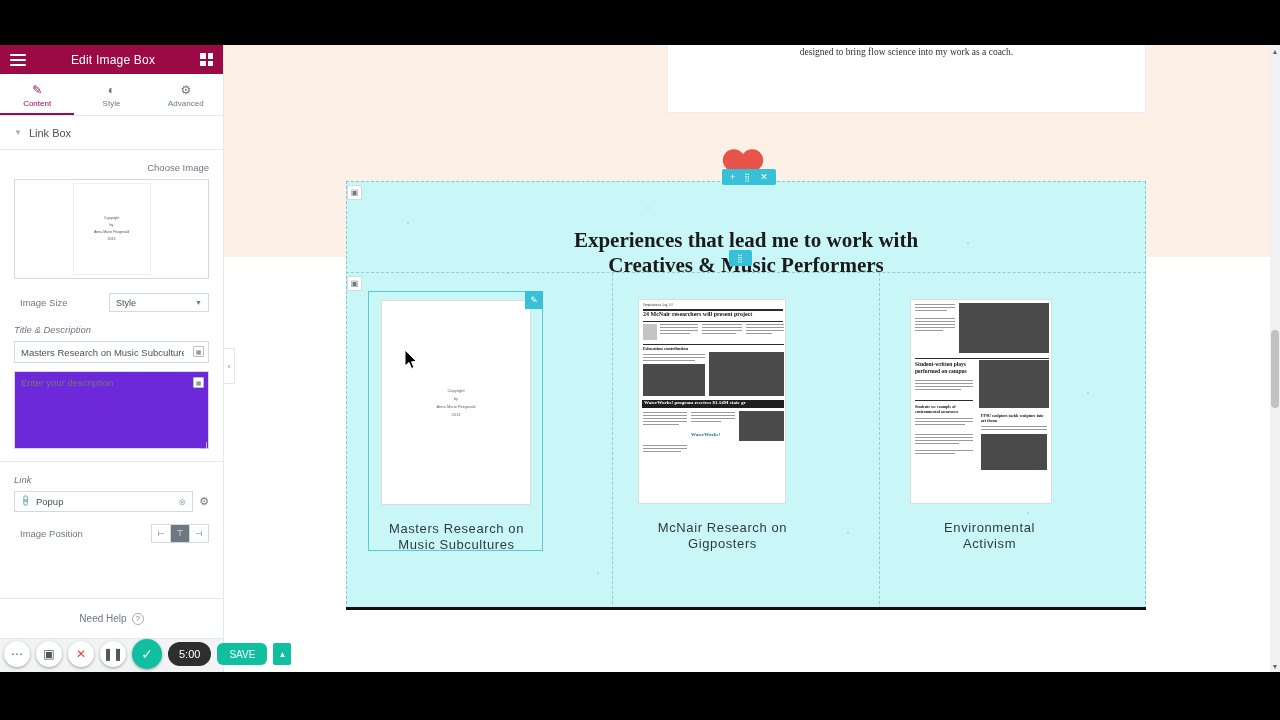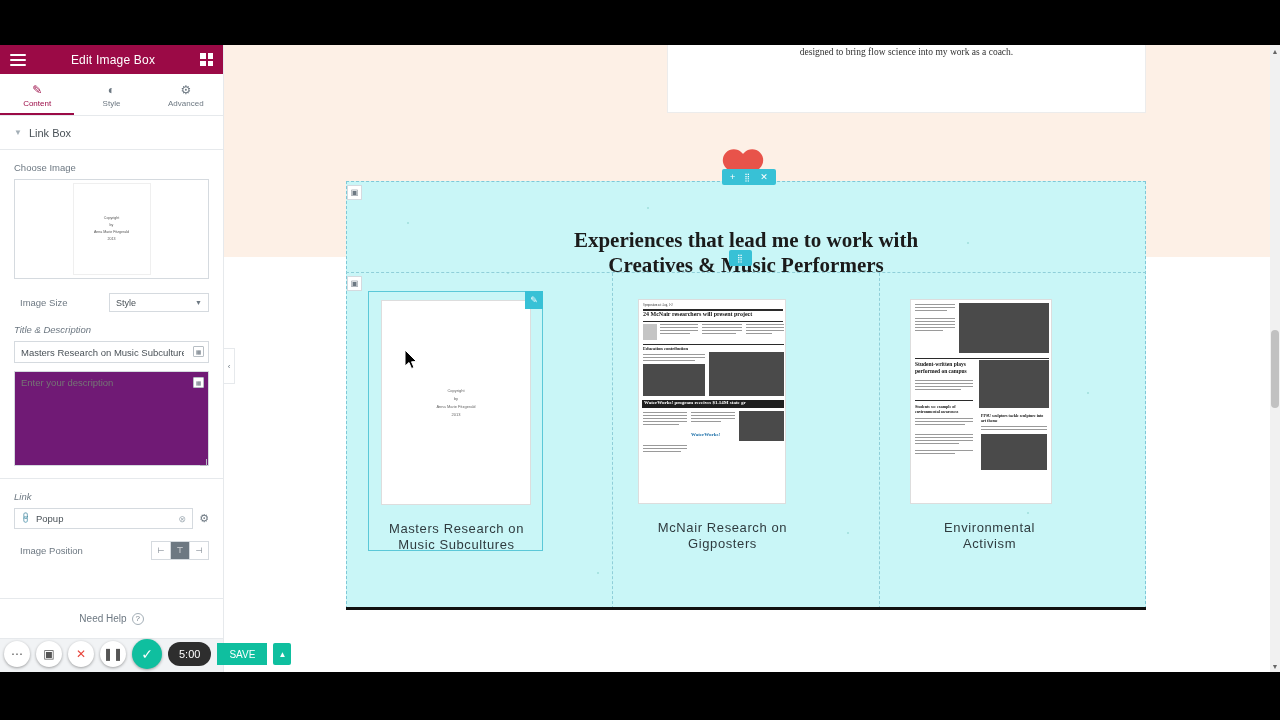--- a/index.html
+++ b/index.html
@@ -43,21 +43,21 @@
   .panel-tab .ti { font-size: 12px; line-height: 12px; }
 
   .section-head {
     height: 34px; display: flex; align-items: center; gap: 7px;
     padding: 0 14px; border-bottom: 1px solid #e6e9ec;
     font-size: 11px; color: #495157; font-weight: 500;
   }
   .caret { font-size: 8px; color: #a4afb7; }
 
   .panel-body { padding: 12px 14px 0 14px; overflow: hidden; flex: 1; }
-  .field-label { font-size: 9.5px; color: #6d7882; margin-bottom: 6px; }
+  .field-label { font-size: 9.5px; color: #6d7882; margin-bottom: 6px; text-align: right; }
   .img-well {
     border: 1px solid #d5dadf; background: #fff; height: 100px;
     display: flex; align-items: center; justify-content: center; margin-bottom: 14px;
     position: relative; overflow: hidden;
   }
   .img-well .thumb {
     width: 78px; height: 92px; background: #fff; border: 1px solid #efefef;
     display: flex; flex-direction: column; align-items: center; justify-content: center; gap: 2px;
   }
   .img-well .thumb span { font-size: 3.6px; color: #555; line-height: 5px; }
@@ -71,21 +71,21 @@
   }
   .sel .car { font-size: 7px; color: #6d7882; }
 
   .sub-head { font-size: 9.5px; color: #6d7882; margin: 4px 0 6px; font-style: italic; }
   .input-wrap { position: relative; margin-bottom: 8px; }
   .txt-input {
     width: 100%; height: 22px; border: 1px solid #d5dadf; background: #fff;
     font-size: 9.5px; color: #495157; padding: 0 24px 0 6px; font-family: "Liberation Sans", sans-serif;
   }
   .txt-area {
-    width: 100%; height: 95px; border: 1px solid #d5dadf; background: #701a75;
+    width: 100%; height: 78px; border: 1px solid #d5dadf; background: #6d28d9;
     font-size: 9.5px; color: #a4afb7; padding: 5px 24px 5px 6px; resize: none;
     font-family: "Liberation Sans", sans-serif;
   }
   .in-icon {
     position: absolute; right: 5px; top: 5px; width: 11px; height: 11px;
     border: 1px solid #b7bec4; border-radius: 1px; display: flex; align-items: center; justify-content: center;
     font-size: 6px; color: #6d7882; background: #fff; cursor: pointer;
   }
   .in-icon.area { top: 6px; }
   .resize-grip {
@@ -129,21 +129,21 @@
     width: 26px; height: 26px; border-radius: 50%; background: #fff;
     display: flex; align-items: center; justify-content: center;
     font-size: 12px; color: #555; box-shadow: 0 1px 3px rgba(0,0,0,.35); cursor: pointer;
   }
   .rec-btn.red { color: #e8453c; }
   .rec-btn.green { background: #0fbf9f; color: #fff; width: 30px; height: 30px; font-size: 14px; }
   .rec-time {
     background: #2e2e2e; color: #fff; font-size: 11px; border-radius: 13px;
     height: 24px; padding: 0 11px; display: flex; align-items: center;
   }
-  .rec-save { background: #0fbf9f; color: #fff; font-size: 10px; height: 22px; padding: 0 12px; display: flex; align-items: center; border-radius: 0; }
+  .rec-save { background: #0fbf9f; color: #fff; font-size: 10px; height: 22px; padding: 0 12px; display: flex; align-items: center; border-radius: 6px; }
   .rec-caret { background: #0fbf9f; color: #fff; font-size: 8px; width: 18px; height: 22px; display: flex; align-items: center; justify-content: center; border-radius: 2px; }
 
   
   .canvas {
     position: absolute; left: 224px; top: 45px; width: 1046px; height: 627px;
     background: #ffffff; overflow: hidden;
   }
   .peach-band { position: absolute; left: 0; top: 0; width: 1046px; height: 212px; background: #fdf0e6; }
   .white-card {
     position: absolute; left: 443px; top: 0; width: 479px; height: 68px;

